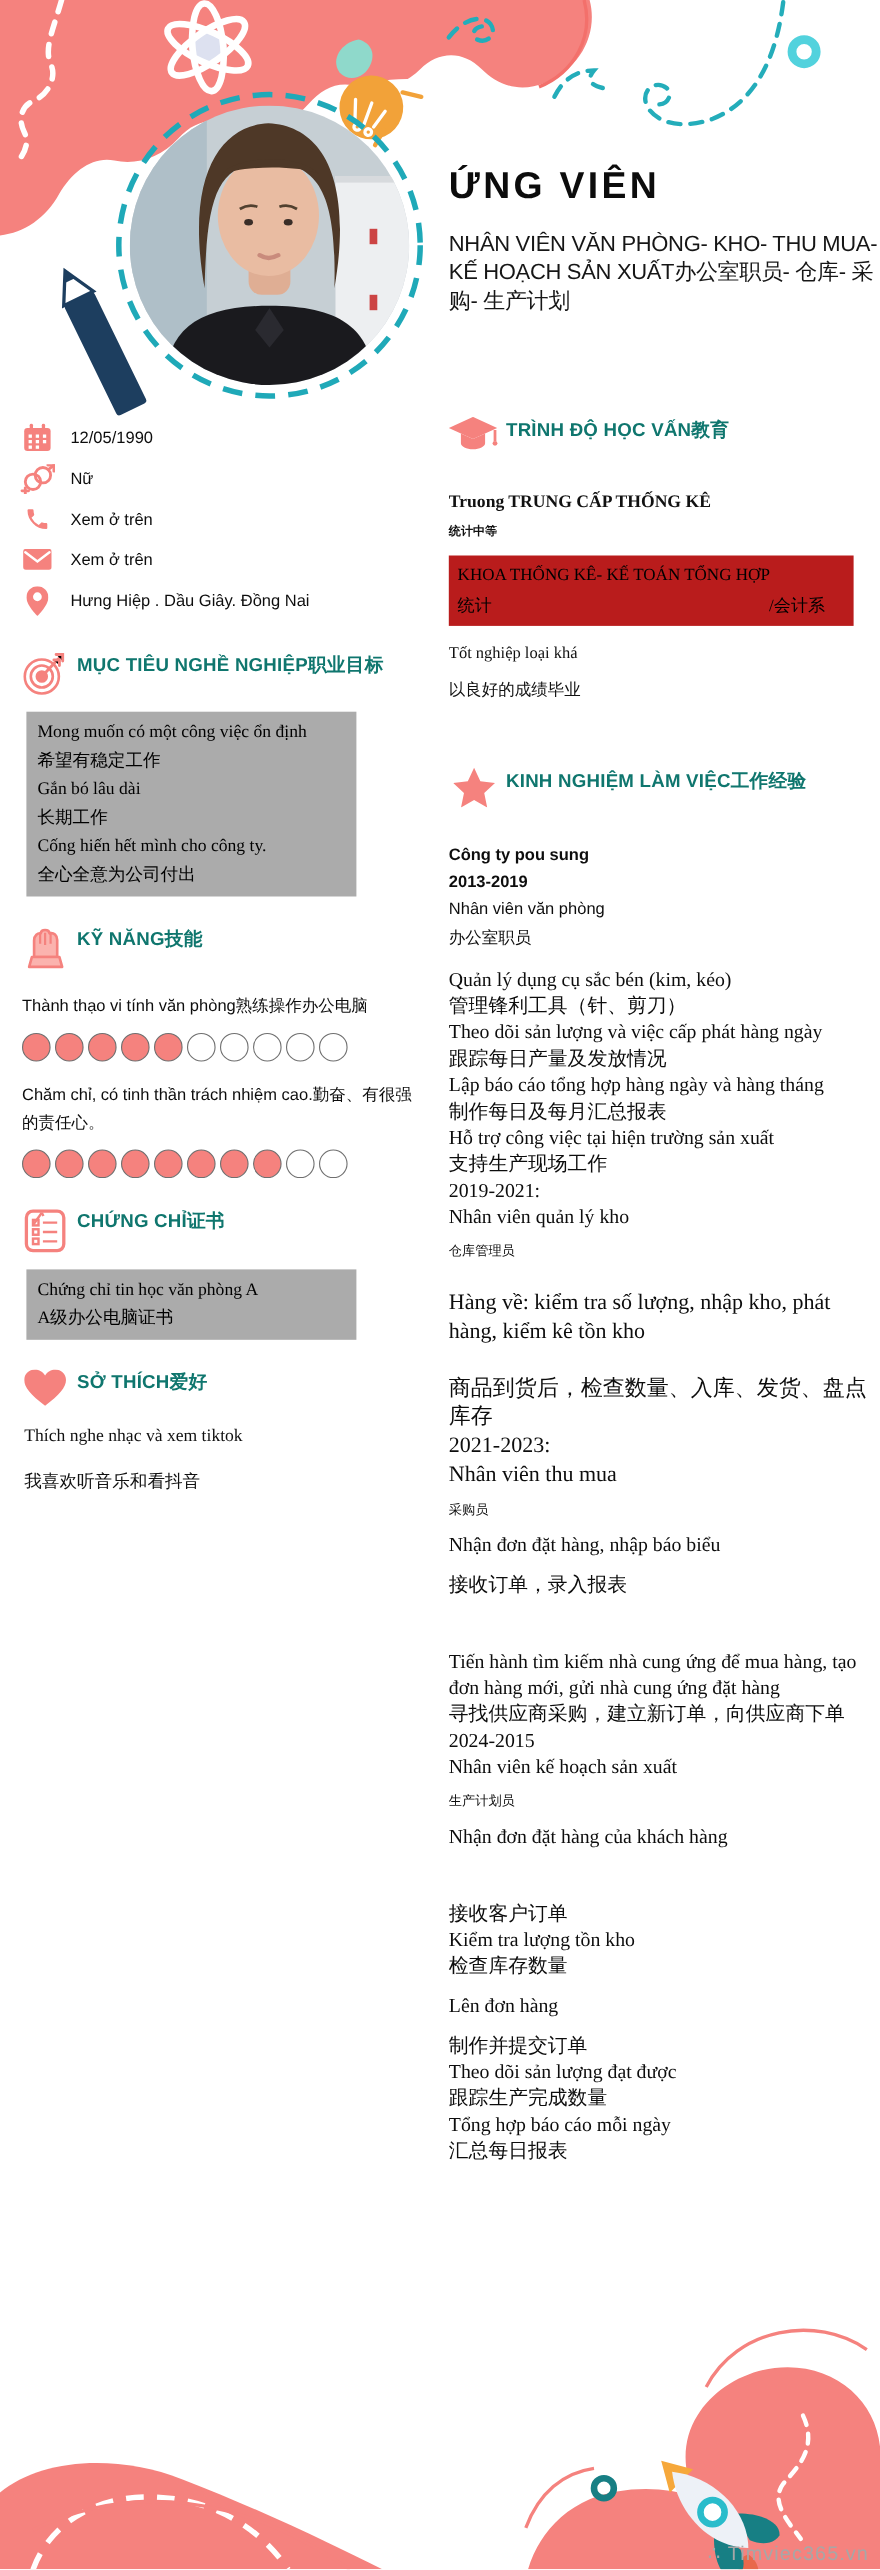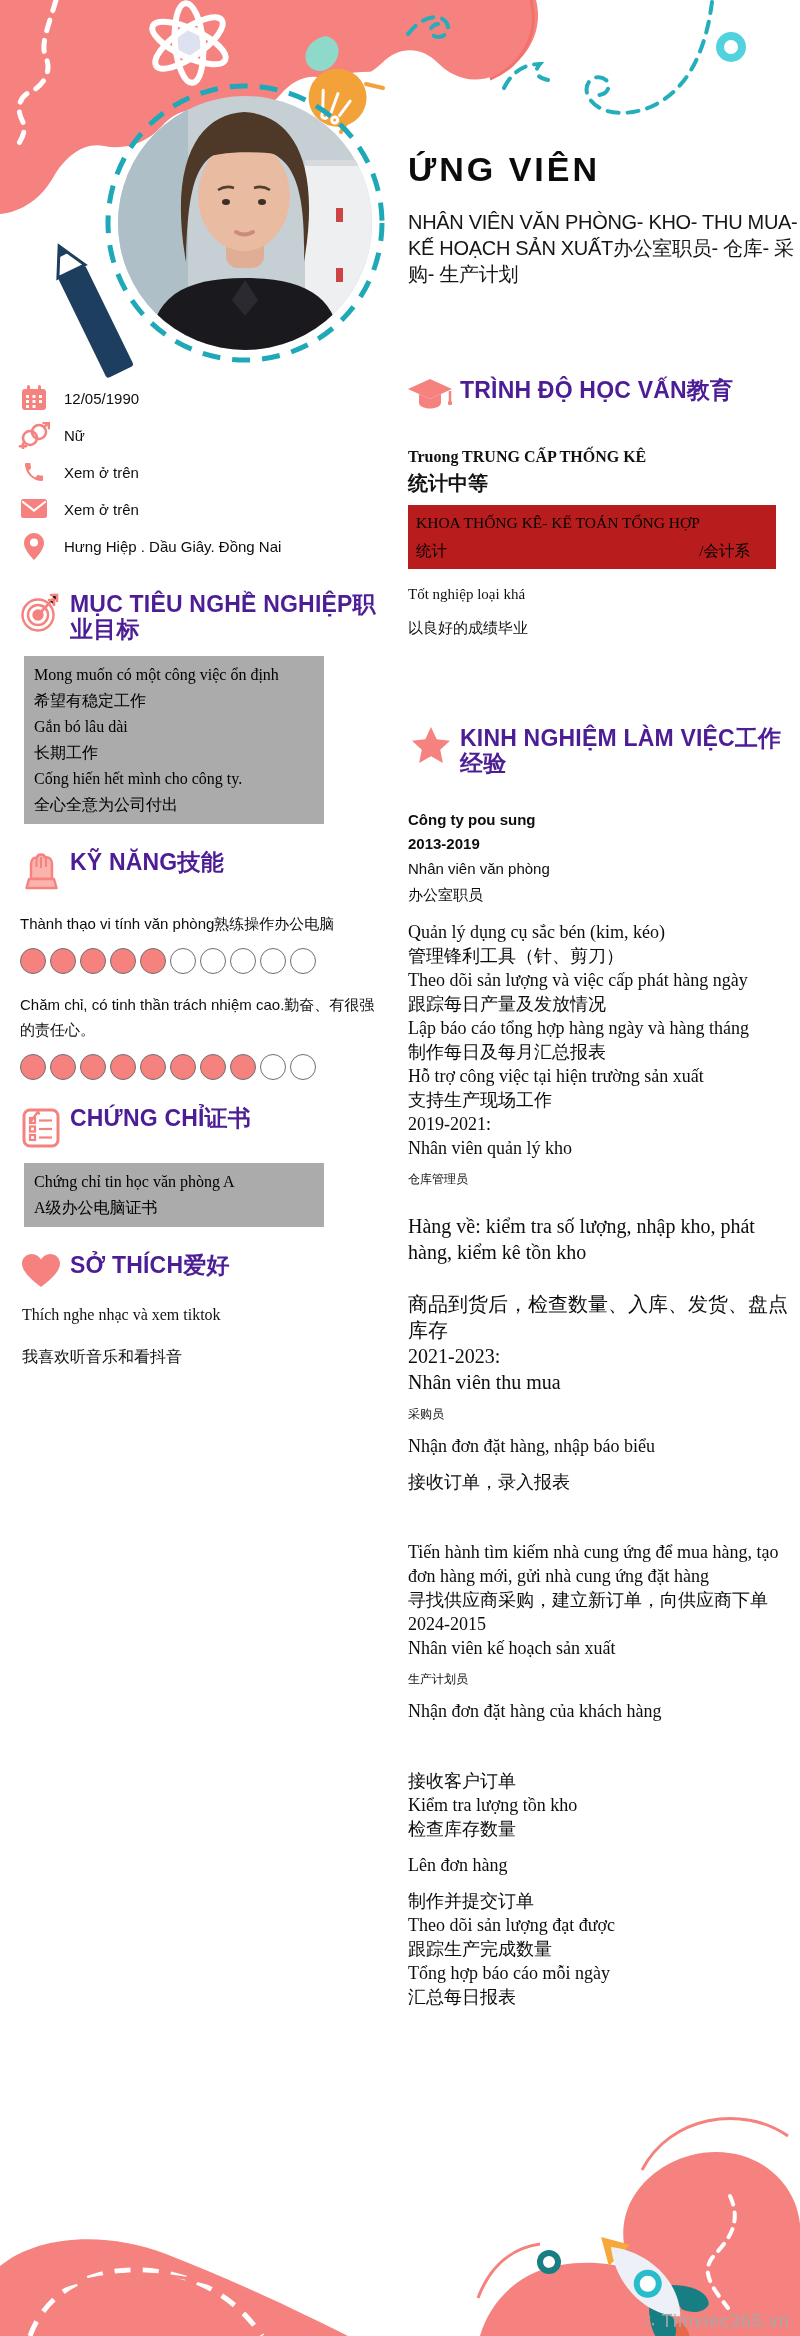--- a/index.html
+++ b/index.html
@@ -13,37 +13,37 @@
   .cand-name{font-size:34px;font-weight:bold;letter-spacing:3px;margin:0 0 20px 0;color:#0c0c0c;}
   .subline{font-size:20px;line-height:26px;color:#161616;letter-spacing:-0.3px;white-space:nowrap;}
 
   .left-col{position:absolute;left:18px;top:386px;width:366px;}
   .info-row{display:flex;align-items:center;margin-bottom:13px;height:24px;}
   .info-row .icon{width:32px;flex:none;display:flex;justify-content:center;}
   .info-text{margin-left:14px;font-size:15px;color:#0d0d0d;}
 
   .section-head{display:flex;align-items:flex-start;margin-top:26px;}
   .section-head .icon{width:46px;flex:none;display:flex;justify-content:center;padding-top:1px;}
-  .section-title{font-size:23px;line-height:25px;margin:0 0 0 6px;font-weight:bold;color:#4c1d95;letter-spacing:.2px;}
+  .section-title{font-size:17px;line-height:25px;margin:0 0 0 6px;font-weight:bold;color:#0f766e;letter-spacing:.2px;}
   .mt-big{margin-top:34px;}
-  .mt-huge{margin-top:85px;}
+  .mt-huge{margin-top:56px;}
 
   .gray-box{background:#ABABAB;margin:14px 0 0 6px;padding:6px 10px;width:280px;color:#000;}
   .box-line{margin:0;font-family:"Liberation Serif",serif;font-size:16px;line-height:26px;}
 
   .skill-label{font-size:15px;line-height:25px;margin:18px 0 0 2px;color:#0d0d0d;}
   .dots{display:flex;gap:4px;margin:12px 0 0 2px;}
   .dot{width:26px;height:26px;border-radius:50%;border:1.5px solid #6f6f6f;background:#fff;box-sizing:border-box;}
   .dot.filled{background:#F5827E;}
 
   .hob-line{font-family:"Liberation Serif",serif;font-size:16px;line-height:30px;margin:12px 0 0 4px;}
 
   .right-col{position:absolute;left:408px;top:378px;width:382px;}
   .edu-school{font-family:"Liberation Serif",serif;font-weight:bold;font-size:16px;line-height:24px;margin:30px 0 0 0;}
-  .edu-school-cn{font-weight:bold;font-size:20px;line-height:24px;margin:2px 0 0 0;}
+  .edu-school-cn{font-weight:bold;font-size:11px;line-height:24px;margin:2px 0 0 0;}
   .edu-box{background:#b91c1c;margin-top:10px;padding:4px 8px;width:368px;box-sizing:border-box;color:#000;}
   .edu-box-row1{font-family:"Liberation Serif",serif;font-size:15.5px;line-height:28px;margin:0;}
   .edu-box-row2{display:flex;font-family:"Liberation Serif",serif;font-size:15.5px;line-height:28px;margin:0;}
   .edu-box-row2 .right{margin-left:auto;padding-right:18px;}
   .edu-grad{font-family:"Liberation Serif",serif;font-size:15px;line-height:26px;margin:12px 0 0 0;}
   .edu-grad-cn{font-size:15px;line-height:26px;margin:8px 0 17px 0;}
 
   .xp-lines{margin-top:32px;}
   .xp-lines p{margin:0;color:#0d0d0d;}
   .xb{font-family:"Liberation Serif",serif;font-size:18px;line-height:24px;}

